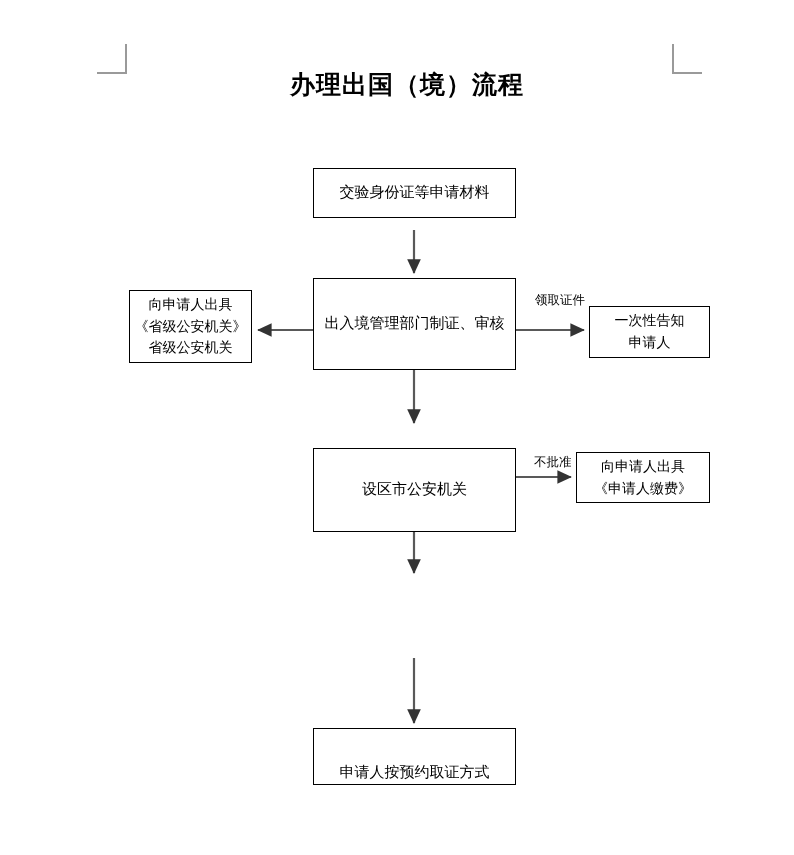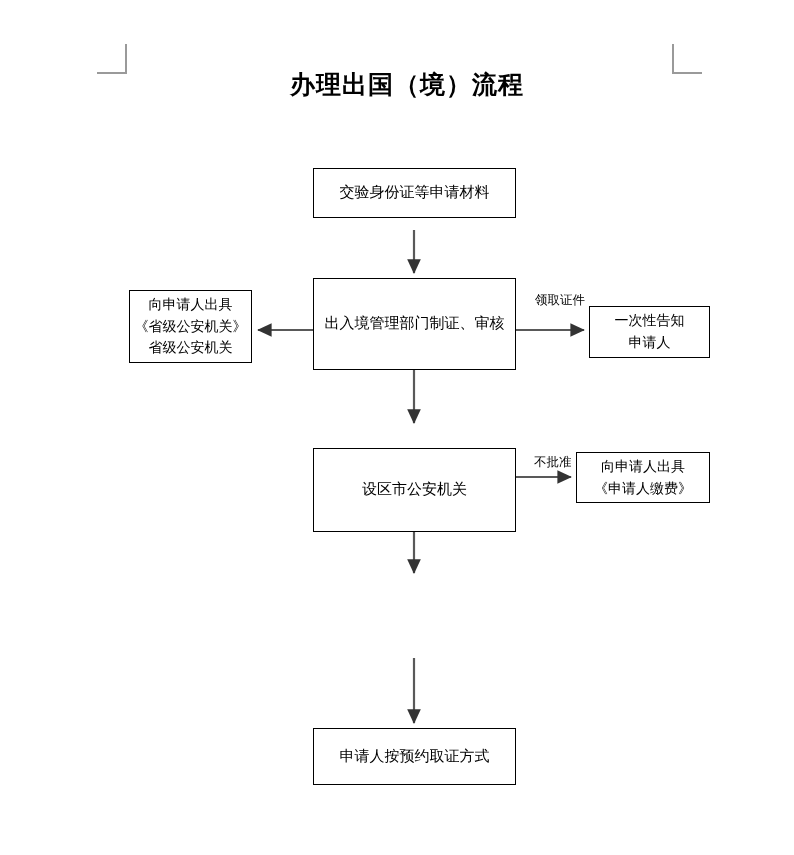--- a/index.html
+++ b/index.html
@@ -73,21 +73,21 @@
   }
   
   .node-main {
     left: 313px;
     width: 203px;
   }
   #node-submit   { top: 168px; height: 50px; }
   #node-county   { top: 278px; height: 92px; }
   #node-city     { top: 448px; height: 84px; }
   #node-province { top: 578px; height: 80px; }
-  #node-collect  { top: 728px; height: 57px; }
+  #node-collect  { top: 728px; height: 57px; justify-content: flex-end; }
   
   #node-receipt      { left: 129px;  top: 290px; width: 123px; height: 73px; font-size: 14px; }
   #node-notify-once  { left: 589px;  top: 306px; width: 121px; height: 52px; font-size: 14px; }
   #node-reject       { left: 576px;  top: 452px; width: 134px; height: 51px; font-size: 14px; }
 
   
   #wires {
     position: absolute;
     left: 0;
     top: 0;

